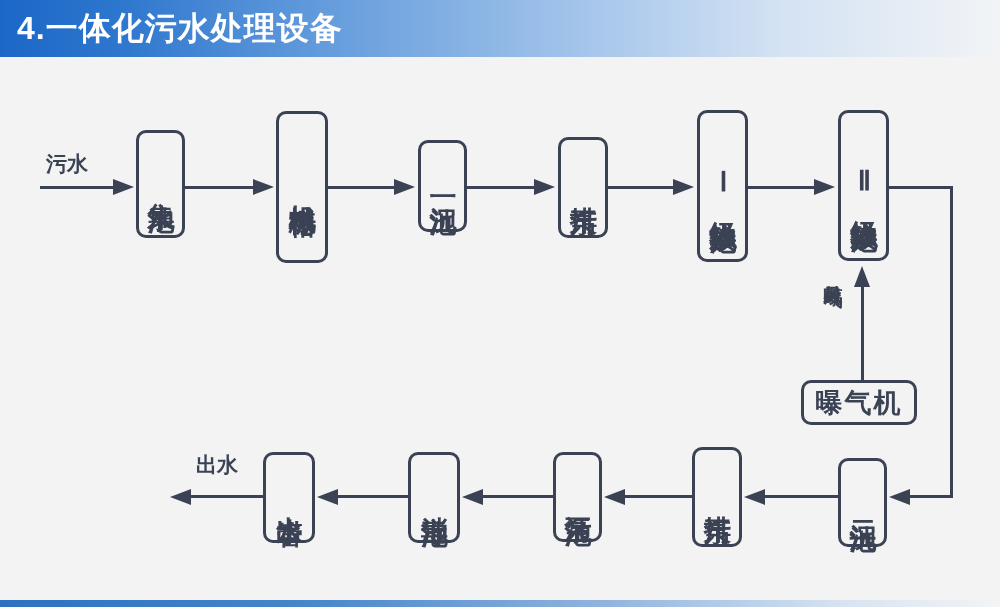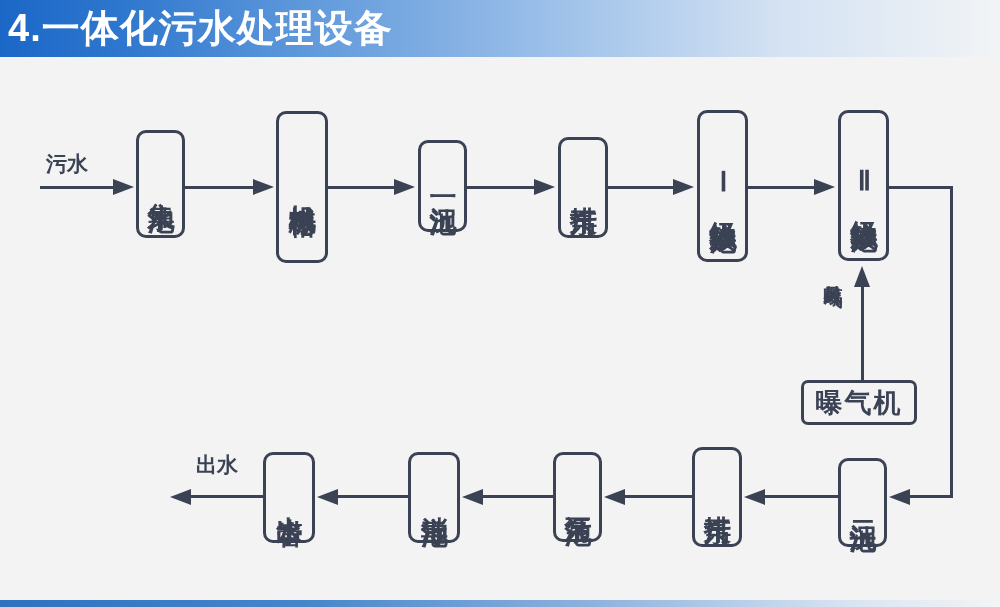--- a/index.html
+++ b/index.html
@@ -14,23 +14,23 @@
   }
   
   .titlebar {
     position: absolute;
     left: 0; top: 0;
     width: 1000px; height: 57px;
     background: linear-gradient(90deg, #1b67c7 0%, #2e77ce 12%, #639bdc 32%, #9cc0e9 55%, #d4e2f3 78%, #f2f4f6 100%);
   }
   .titlebar .title-text {
     position: absolute;
-    left: 8px; top: 0;
+    left: 17px; top: 0;
     line-height: 56px;
-    font-size: 38px;
+    font-size: 32px;
     font-weight: bold;
     letter-spacing: 1px;
     color: #ffffff;
   }
   
   .bottombar {
     position: absolute;
     left: 0; bottom: 0;
     width: 1000px; height: 7px;
     background: linear-gradient(90deg, #2d72c0 0%, #4585ca 30%, #8fb3de 60%, #d8e4f2 85%, #f3f4f5 100%);
@@ -121,21 +121,21 @@
     <div class="node" style="left:558px; top:80px; width:50px; height:101px;">
       <span class="vlabel">排污泵</span>
     </div>
     <div class="node" style="left:697px; top:53px; width:51px; height:152px;">
       <span class="vlabel">Ⅰ级接触池</span>
     </div>
     <div class="node" style="left:838px; top:53px; width:51px; height:151px;">
       <span class="vlabel">Ⅱ级接触池</span>
     </div>
 
-    <div class="node" style="left:801px; top:323px; width:116px; height:45px;border-radius:7px;">
+    <div class="node" style="left:801px; top:323px; width:116px; height:45px;">
       <span class="hlabel">曝气机</span>
     </div>
 
     <div class="node" style="left:838px; top:401px; width:49px; height:89px;">
       <span class="vlabel">二沉池</span>
     </div>
     <div class="node" style="left:692px; top:390px; width:50px; height:100px;">
       <span class="vlabel">排污泵</span>
     </div>
     <div class="node" style="left:553px; top:395px; width:49px; height:90px;">

